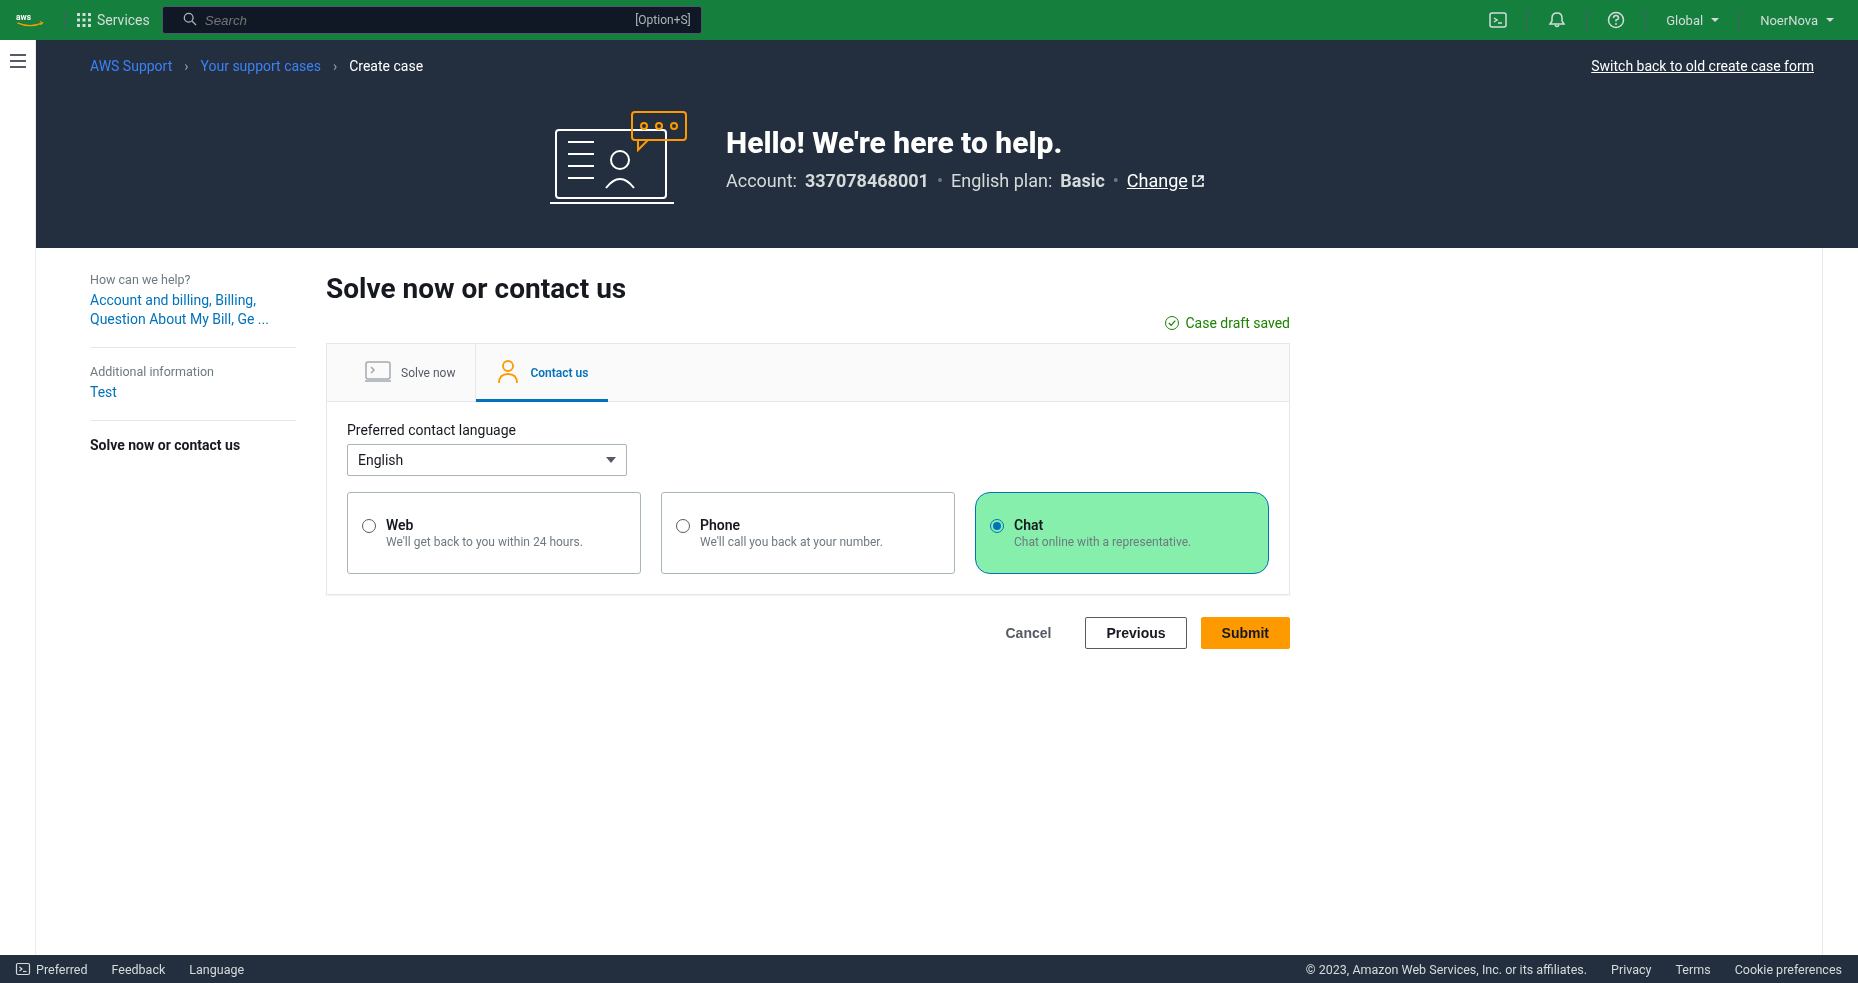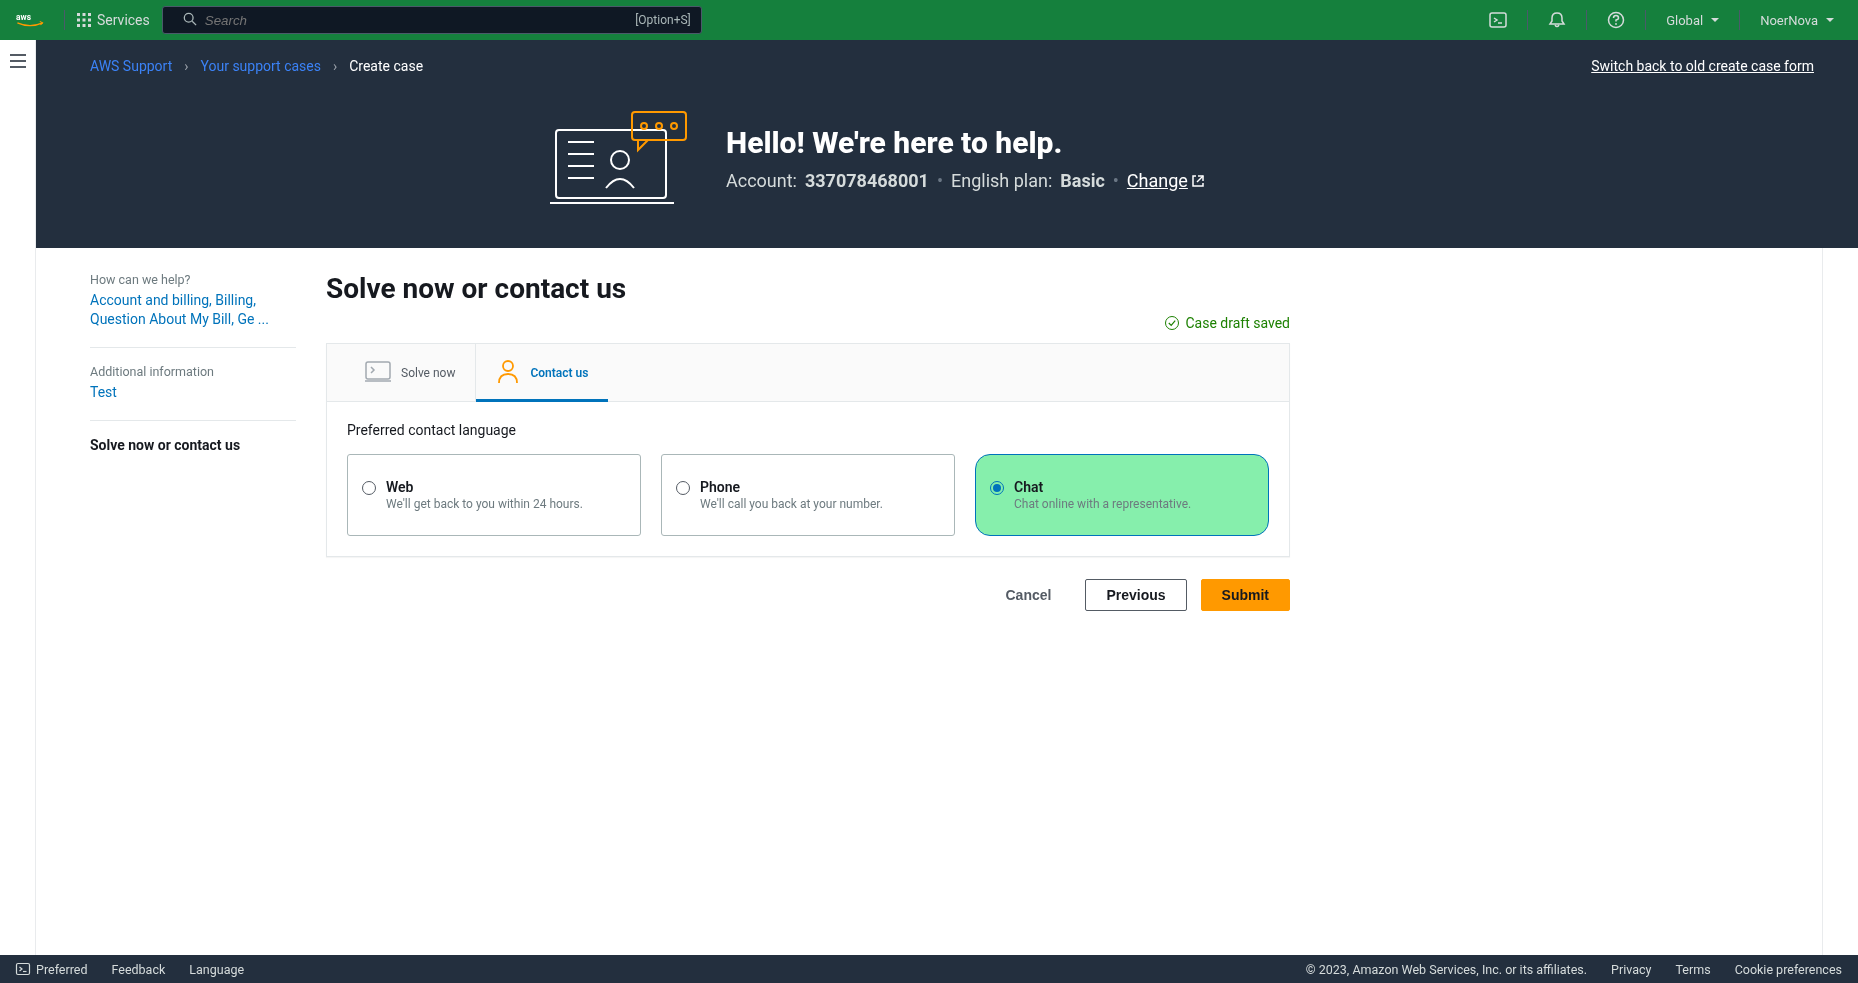--- a/index.html
+++ b/index.html
@@ -305,20 +305,24 @@
                     <circle cx="12" cy="8" r="5" stroke="#ff9900" stroke-width="1.8" fill="none"></circle>
                     <path d="M3 25 Q3 16 12 16 Q21 16 21 25" stroke="#ff9900" stroke-width="1.8" fill="none"></path>
                   </svg>
               </span>
               <span>Contact us</span>
             </div>
           </div>
 
           <div class="card-body">
             <div class="field-lbl">Preferred contact language</div>
+            <div class="select">
+              <span>English</span>
+              <span class="tri"></span>
+            </div>
 
             <div class="radio-row">
               <div class="radio-box">
                 <span class="radio"></span>
                 <div>
                   <div class="rb-title">Web</div>
                   <div class="rb-desc">We'll get back to you within 24 hours.</div>
                 </div>
               </div>
               <div class="radio-box">

